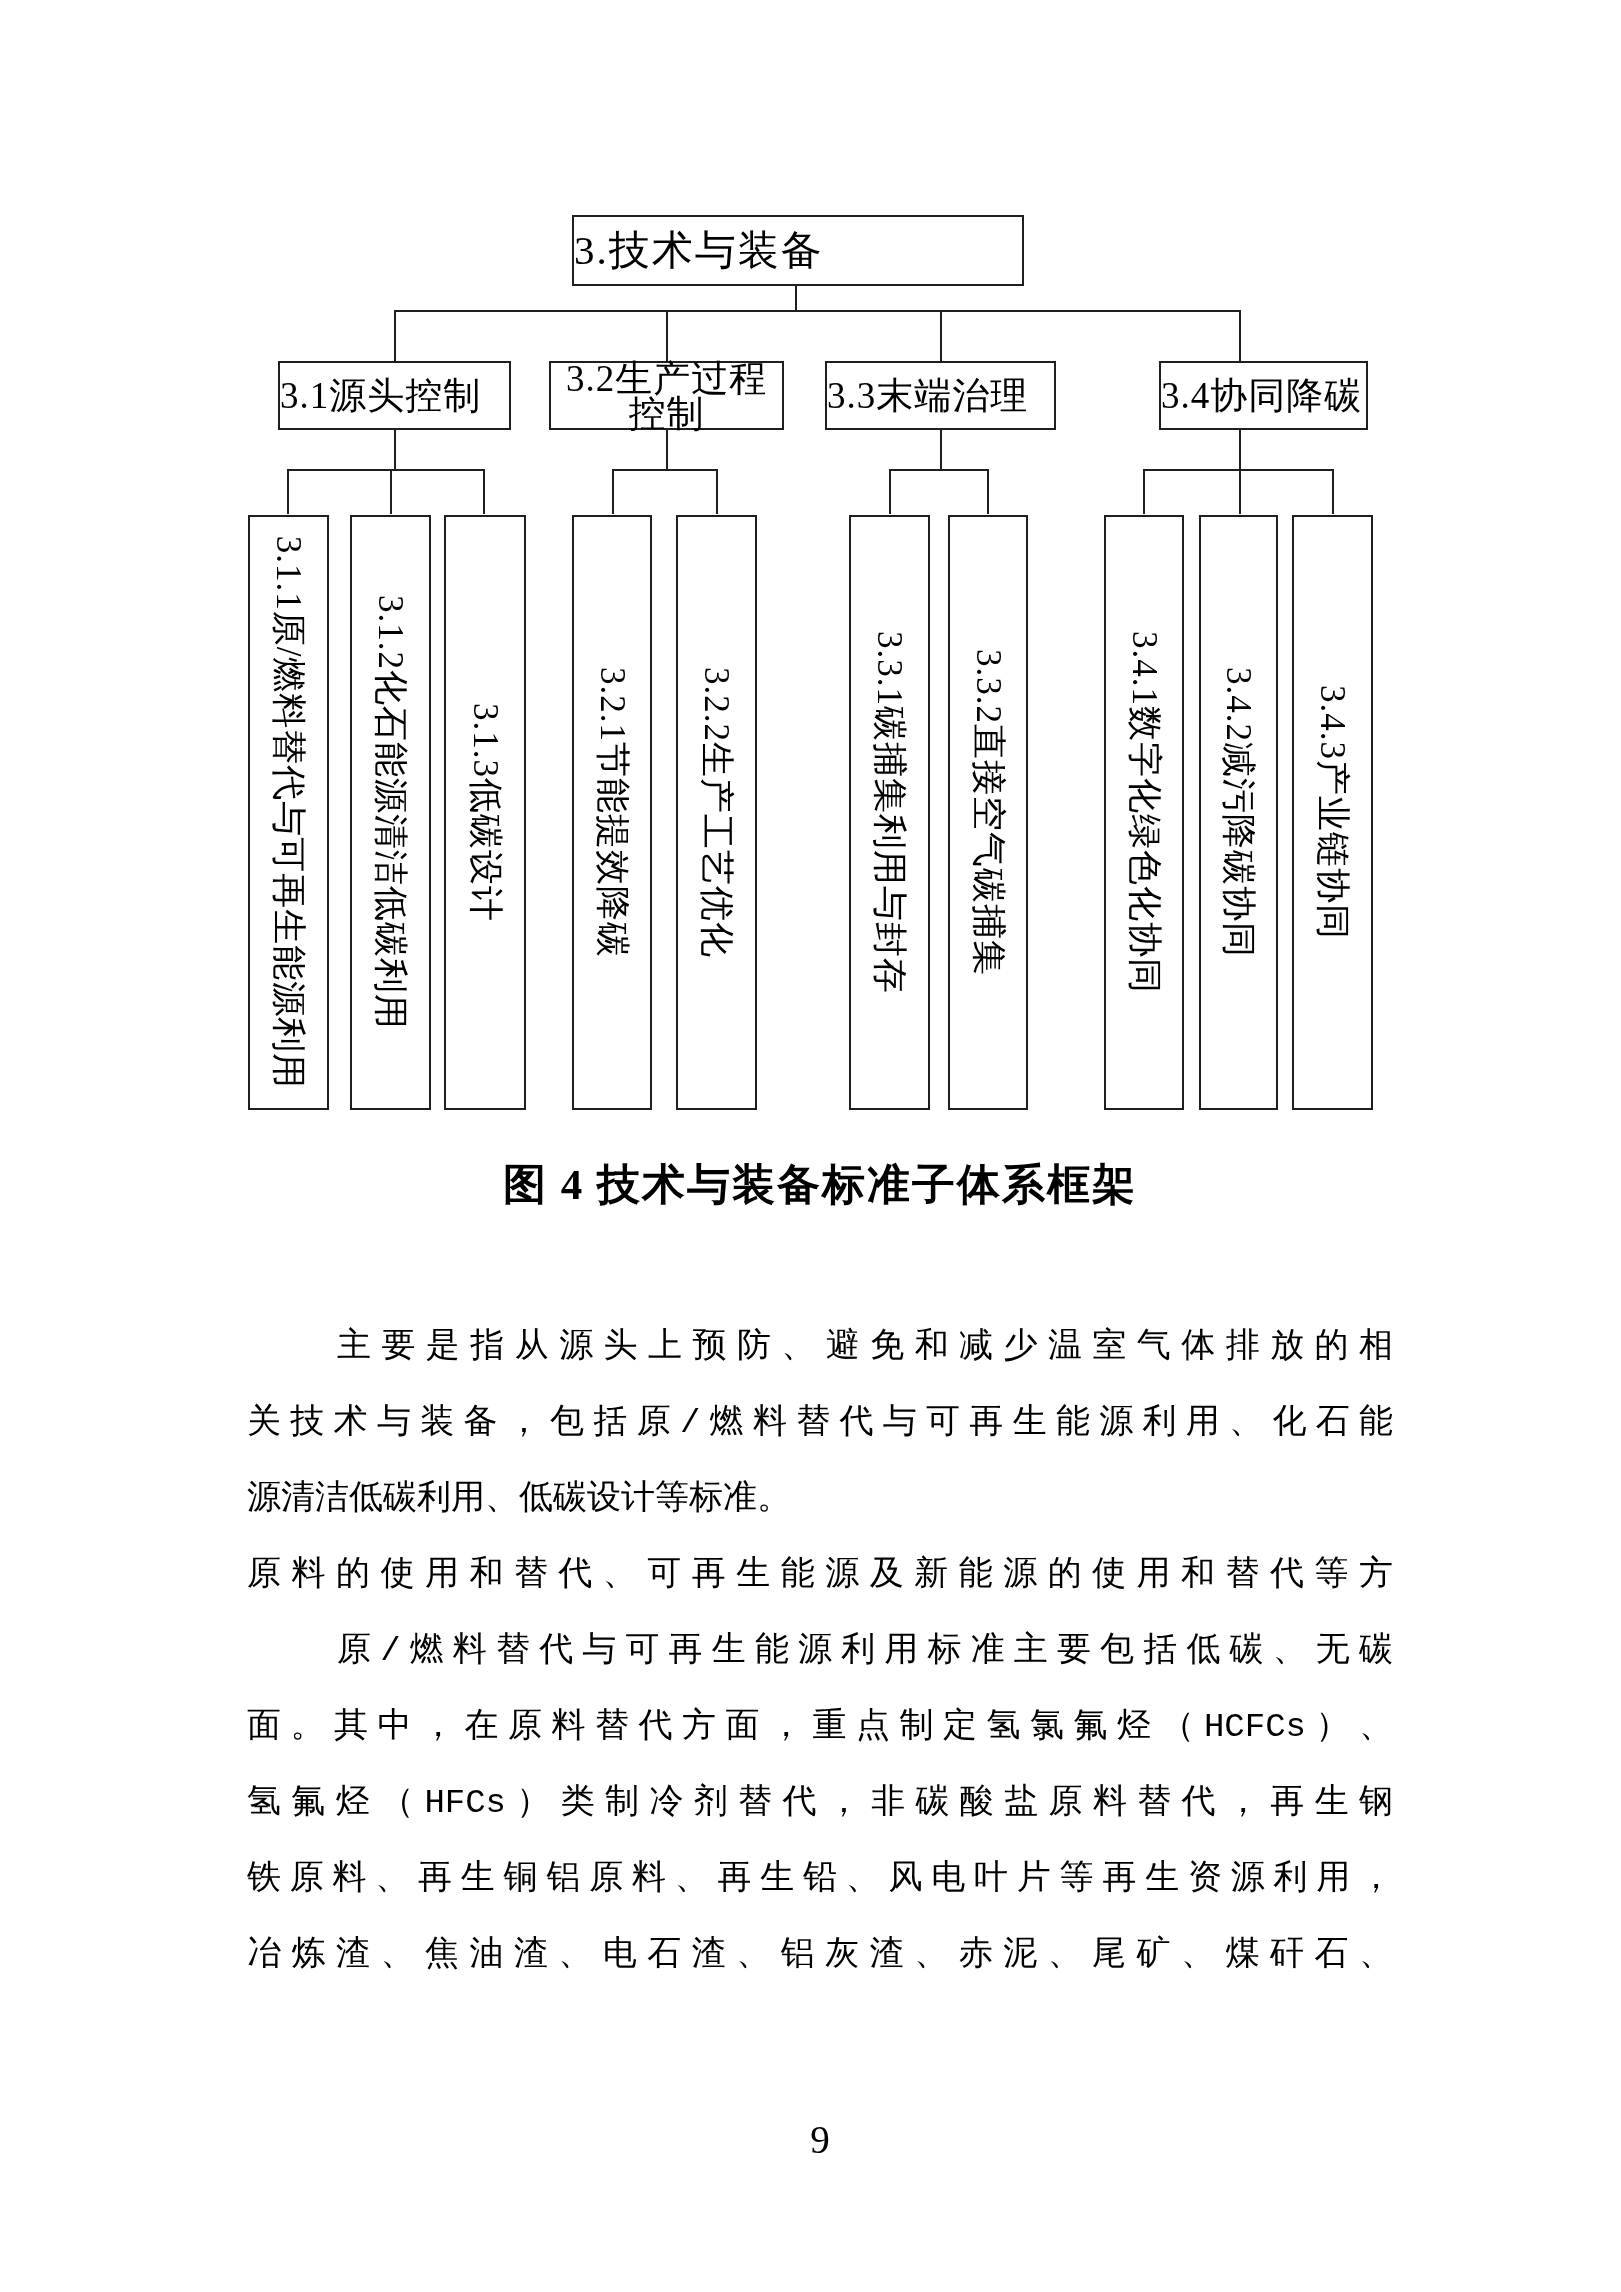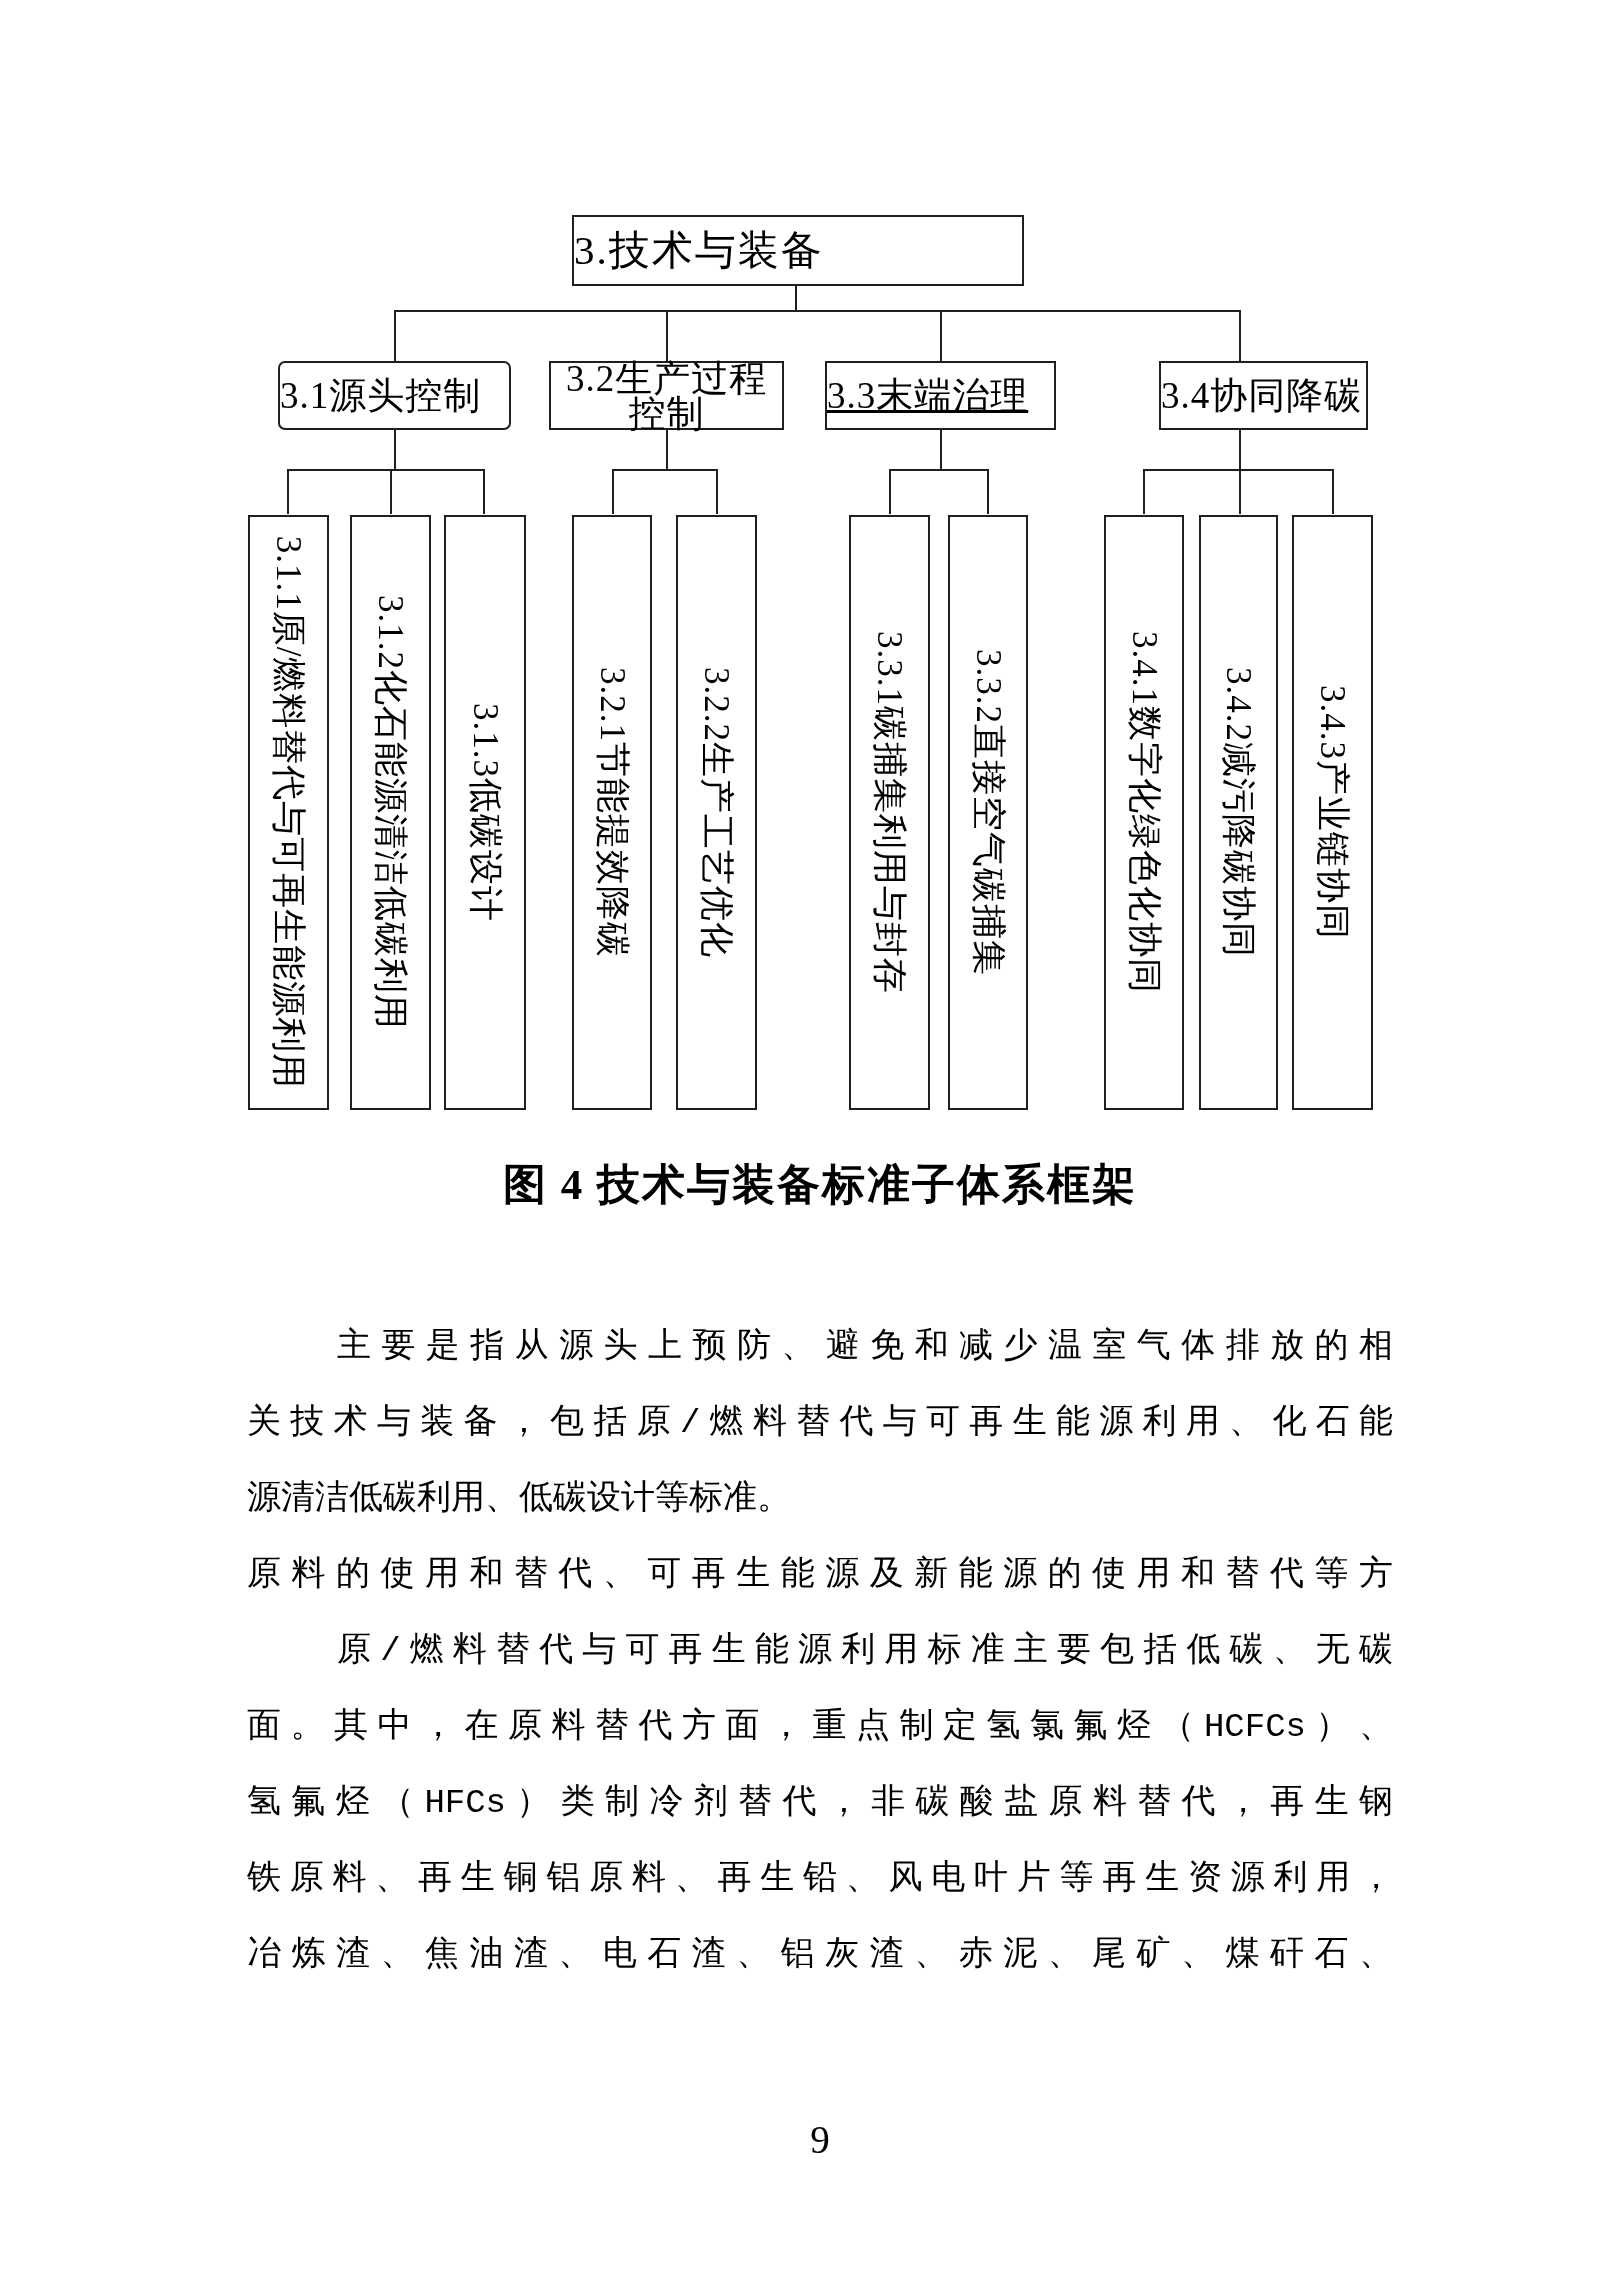--- a/index.html
+++ b/index.html
@@ -10,23 +10,23 @@
     color:#000;
   }
   
   .node{
     position:absolute;border:2px solid #1f1f1f;background:#fff;
     display:flex;align-items:center;
     box-sizing:border-box;text-align:center;
   }
   .root-node{left:572px;top:215px;width:452px;height:71px;font-size:41px;letter-spacing:2px;}
   .branch{font-size:37px;line-height:41px;letter-spacing:1px;}
-  .b31{left:278px;top:361px;width:233px;height:69px;border-radius:7px;}
+  .b31{left:278px;top:361px;width:233px;height:69px;}
   .b32{left:549px;top:361px;width:235px;height:69px;line-height:35px;}
-  .b33{left:825px;top:361px;width:231px;height:69px;text-decoration:underline;}
+  .b33{left:825px;top:361px;width:231px;height:69px;}
   .b34{left:1135px;top:361px;width:209px;height:69px;margin-left:24px;}
   .leaf{position:absolute;top:515px;height:595px;border:2px solid #1f1f1f;
     box-sizing:border-box;display:flex;align-items:center;justify-content:center;background:#fff;}
   .l311{left:248px;width:81px;} .l312{left:350px;width:81px;} .l313{left:444px;width:82px;}
   .l321{left:572px;width:80px;} .l322{left:676px;width:81px;}
   .l331{left:849px;width:81px;} .l332{left:948px;width:80px;}
   .l341{left:1104px;width:80px;} .l342{left:1199px;width:79px;} .l343{left:1292px;width:81px;}
   .vtext{transform:rotate(90deg);white-space:nowrap;font-size:35px;letter-spacing:1px;}
   .cl{position:absolute;background:#1f1f1f;}
   

